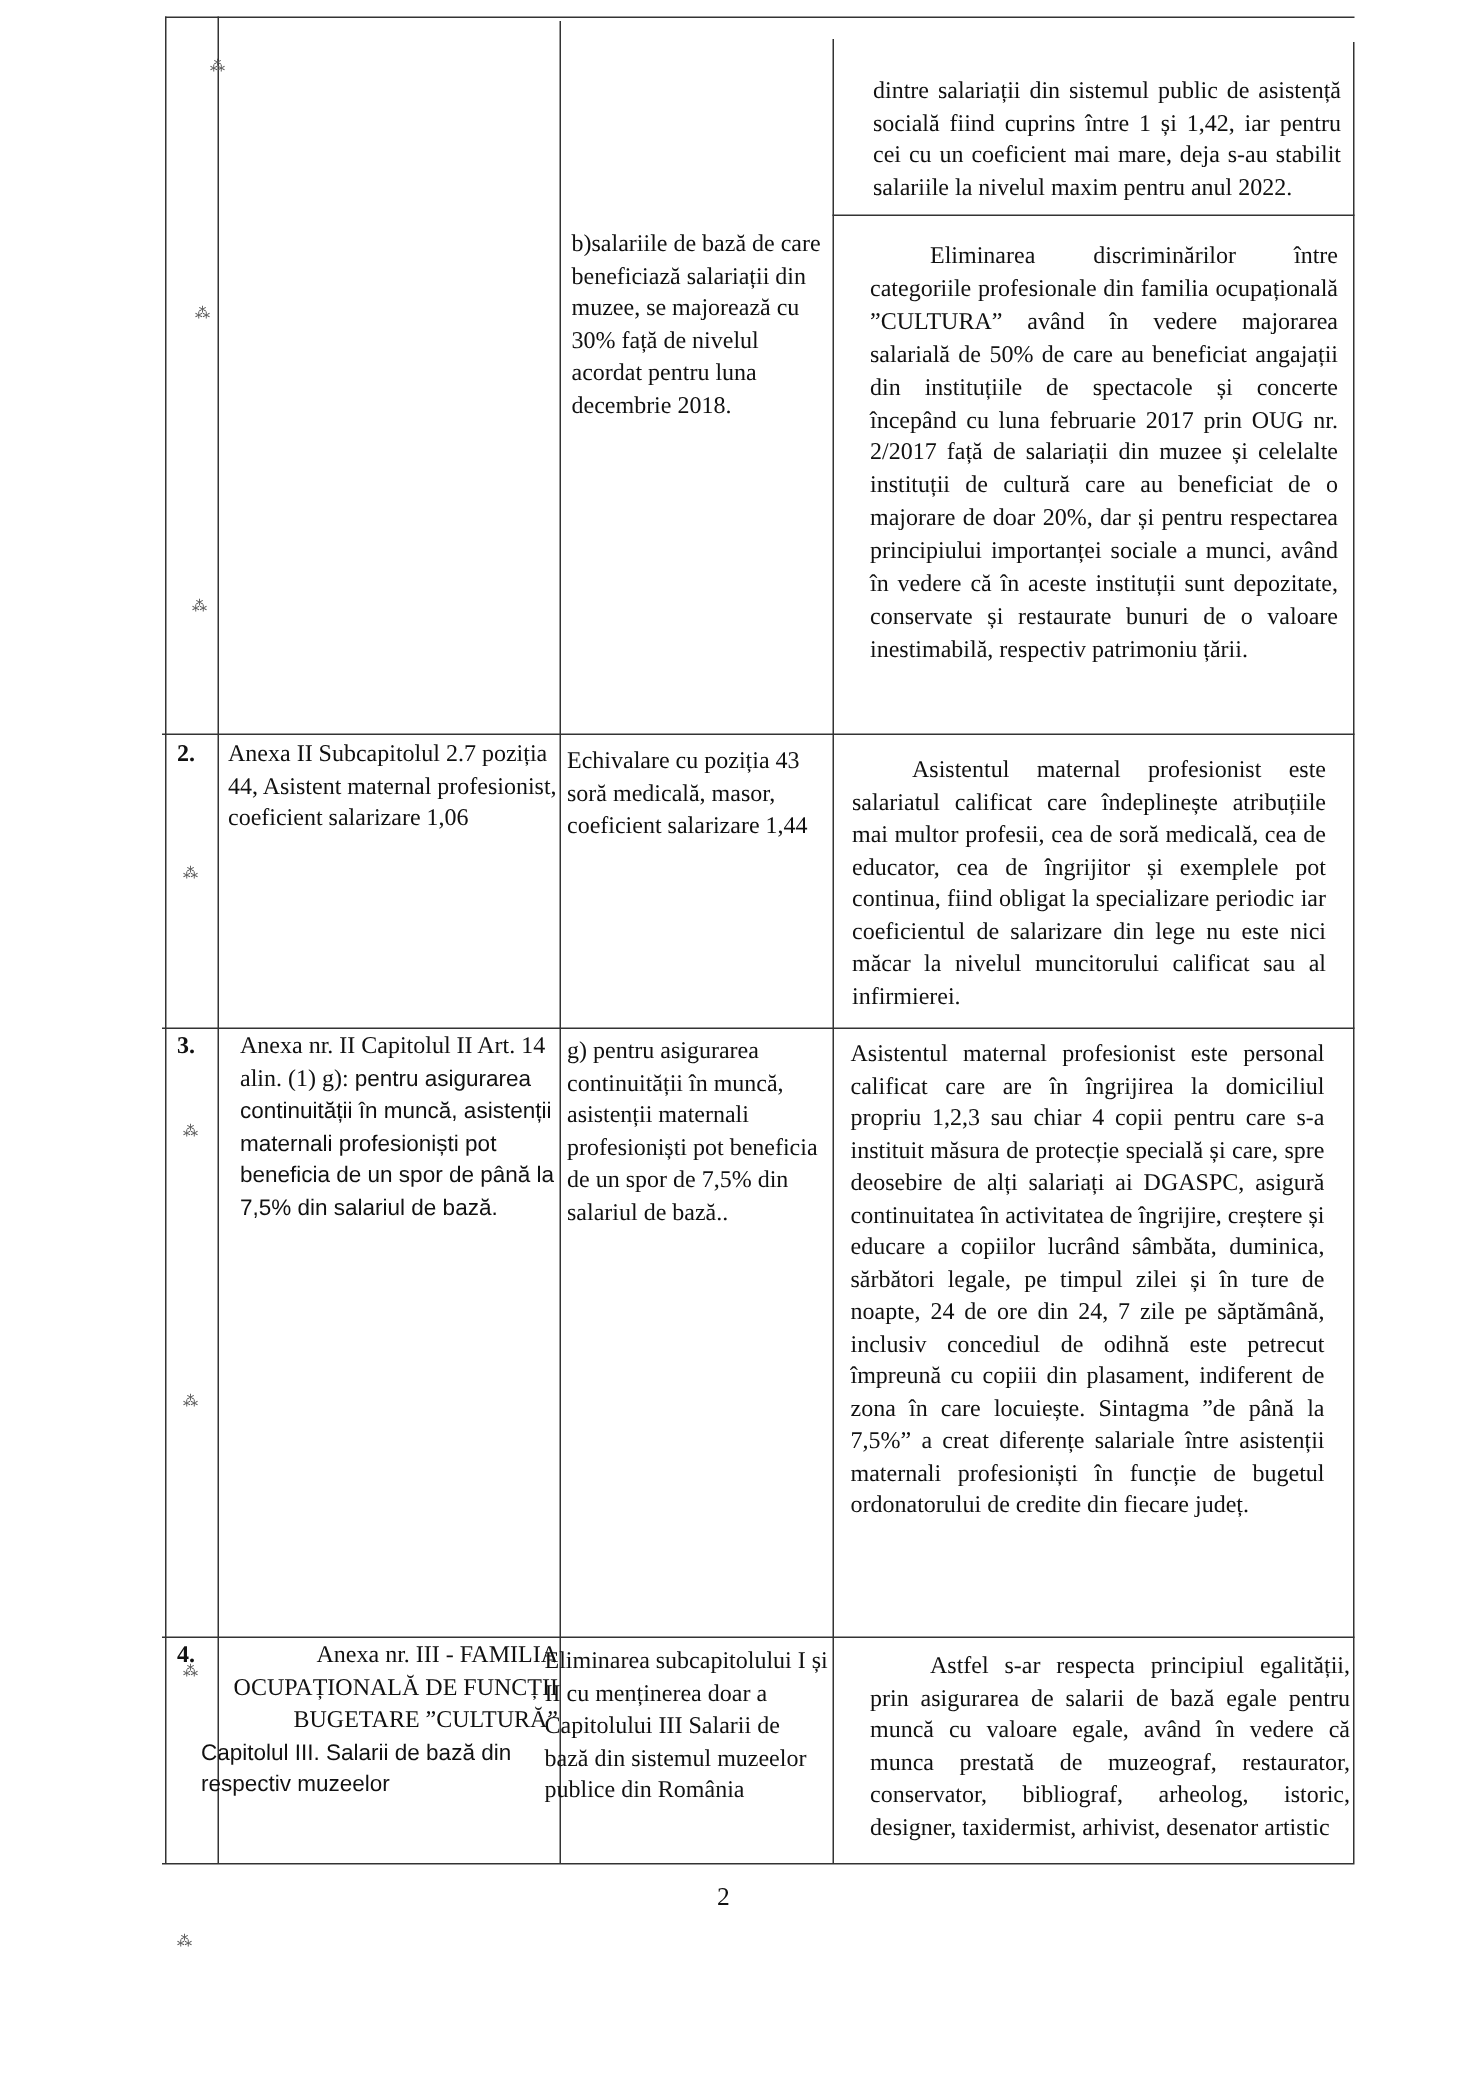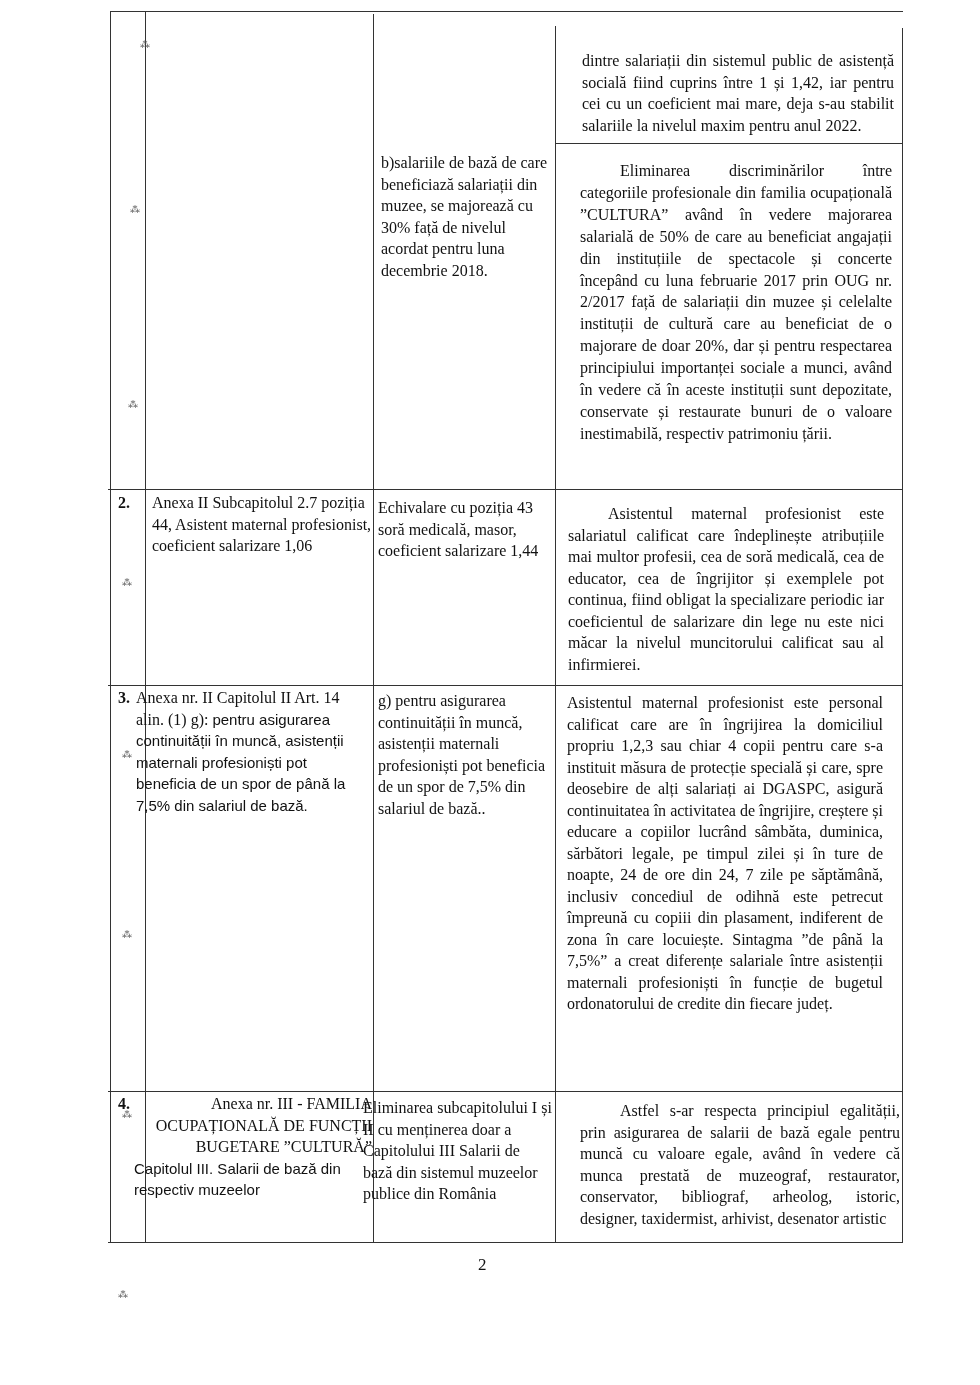--- a/index.html
+++ b/index.html
@@ -41,21 +41,21 @@
 
   <div class="cell bold" style="left:381px; top:152px; width:175px; line-height:21.6px;">b)salariile de bază de care beneficiază salariații din muzee, se majorează cu 30% față de nivelul acordat pentru luna decembrie 2018.</div>
   <div class="cell just indent" style="left:580px; top:160px; width:312px; line-height:21.9px;">Eliminarea discriminărilor între categoriile profesionale din familia ocupațională ”CULTURA” având în vedere majorarea salarială de 50% de care au beneficiat angajații din instituțiile de spectacole și concerte începând cu luna februarie 2017 prin OUG nr. 2/2017 față de salariații din muzee și celelalte instituții de cultură care au beneficiat de o majorare de doar 20%, dar și pentru respectarea principiului importanței sociale a munci, având în vedere că în aceste instituții sunt depozitate, conservate și restaurate bunuri de o valoare inestimabilă, respectiv patrimoniu țării.</div>
 
   <div class="cell num" style="left:118px; top:492px;">2.</div>
   <div class="cell bold" style="left:152px; top:492px; width:220px;">Anexa II Subcapitolul 2.7 poziția 44, Asistent maternal profesionist, coeficient salarizare 1,06</div>
   <div class="cell bold" style="left:378px; top:497px; width:175px;">Echivalare cu poziția 43 soră medicală, masor, coeficient salarizare 1,44</div>
   <div class="cell just indent" style="left:568px; top:503px; width:316px;">Asistentul maternal profesionist este salariatul calificat care îndeplinește atribuțiile mai multor profesii, cea de soră medicală, cea de educator, cea de îngrijitor și exemplele pot continua, fiind obligat la specializare periodic iar coeficientul de salarizare din lege nu este nici măcar la nivelul muncitorului calificat sau al infirmierei.</div>
 
   <div class="cell num" style="left:118px; top:687px;">3.</div>
-  <div class="cell" style="left:136px; top:687px; width:225px;">
+  <div class="cell" style="left:160px; top:687px; width:225px;">
     <span class="bold">Anexa nr. II Capitolul II Art. 14 alin. (1) g):</span>
     <span class="plain">pentru asigurarea continuității în muncă, asistenții maternali profesioniști pot beneficia de un spor de până la 7,5% din salariul de bază.</span>
   </div>
   <div class="cell bold" style="left:378px; top:690px; width:176px;">g) pentru asigurarea continuității în muncă, asistenții maternali profesioniști pot beneficia de un spor de 7,5% din salariul de bază..</div>
   <div class="cell just" style="left:567px; top:692px; width:316px;">Asistentul maternal profesionist este personal calificat care are în îngrijirea la domiciliul propriu 1,2,3 sau chiar 4 copii pentru care s-a instituit măsura de protecție specială și care, spre deosebire de alți salariați ai DGASPC, asigură continuitatea în activitatea de îngrijire, creștere și educare a copiilor lucrând sâmbăta, duminica, sărbători legale, pe timpul zilei și în ture de noapte, 24 de ore din 24, 7 zile pe săptămână, inclusiv concediul de odihnă este petrecut împreună cu copiii din plasament, indiferent de zona în care locuiește. Sintagma ”de până la 7,5%” a creat diferențe salariale între asistenții maternali profesioniști în funcție de bugetul ordonatorului de credite din fiecare județ.</div>
 
   <div class="cell num" style="left:118px; top:1093px;">4.</div>
   <div class="cell" style="left:134px; top:1093px; width:238px;">
     <div class="bold" style="padding-left:14px;text-align:right;">Anexa nr. III - FAMILIA OCUPAȚIONALĂ DE FUNCȚII BUGETARE ”CULTURĂ”</div>
     <div class="plain">Capitolul III. Salarii de bază din respectiv muzeelor</div>

